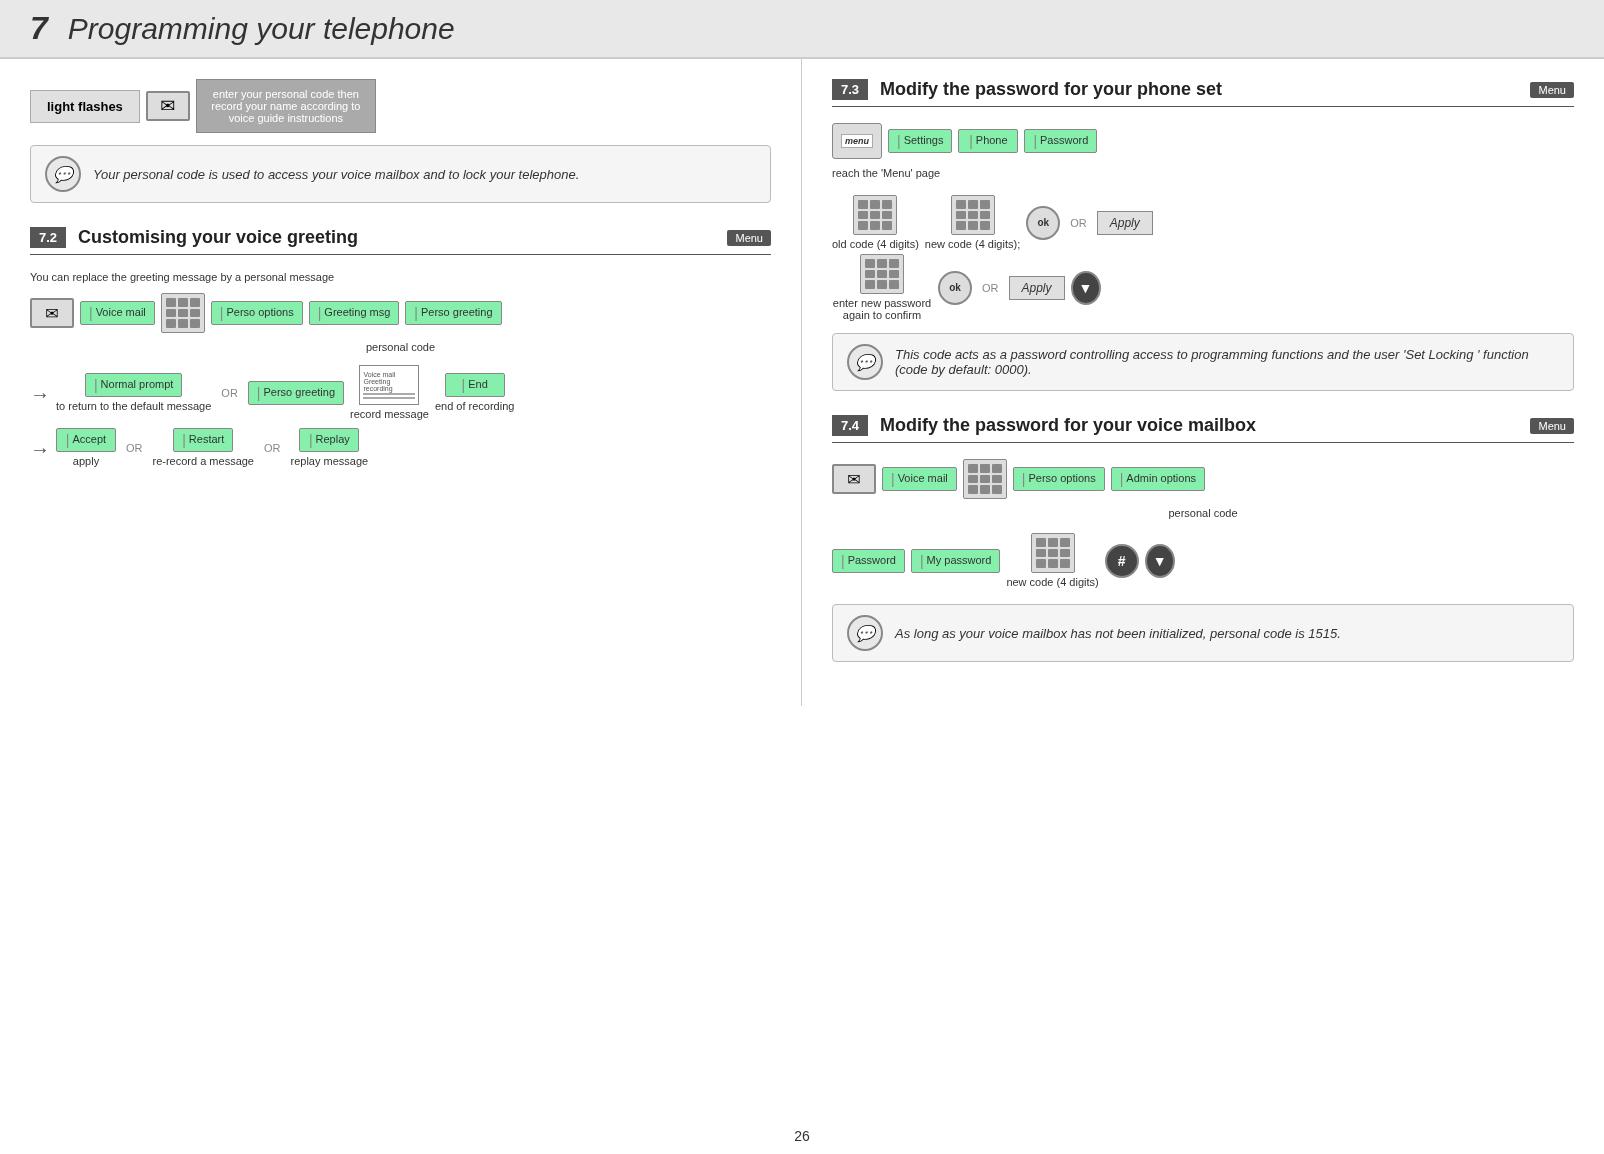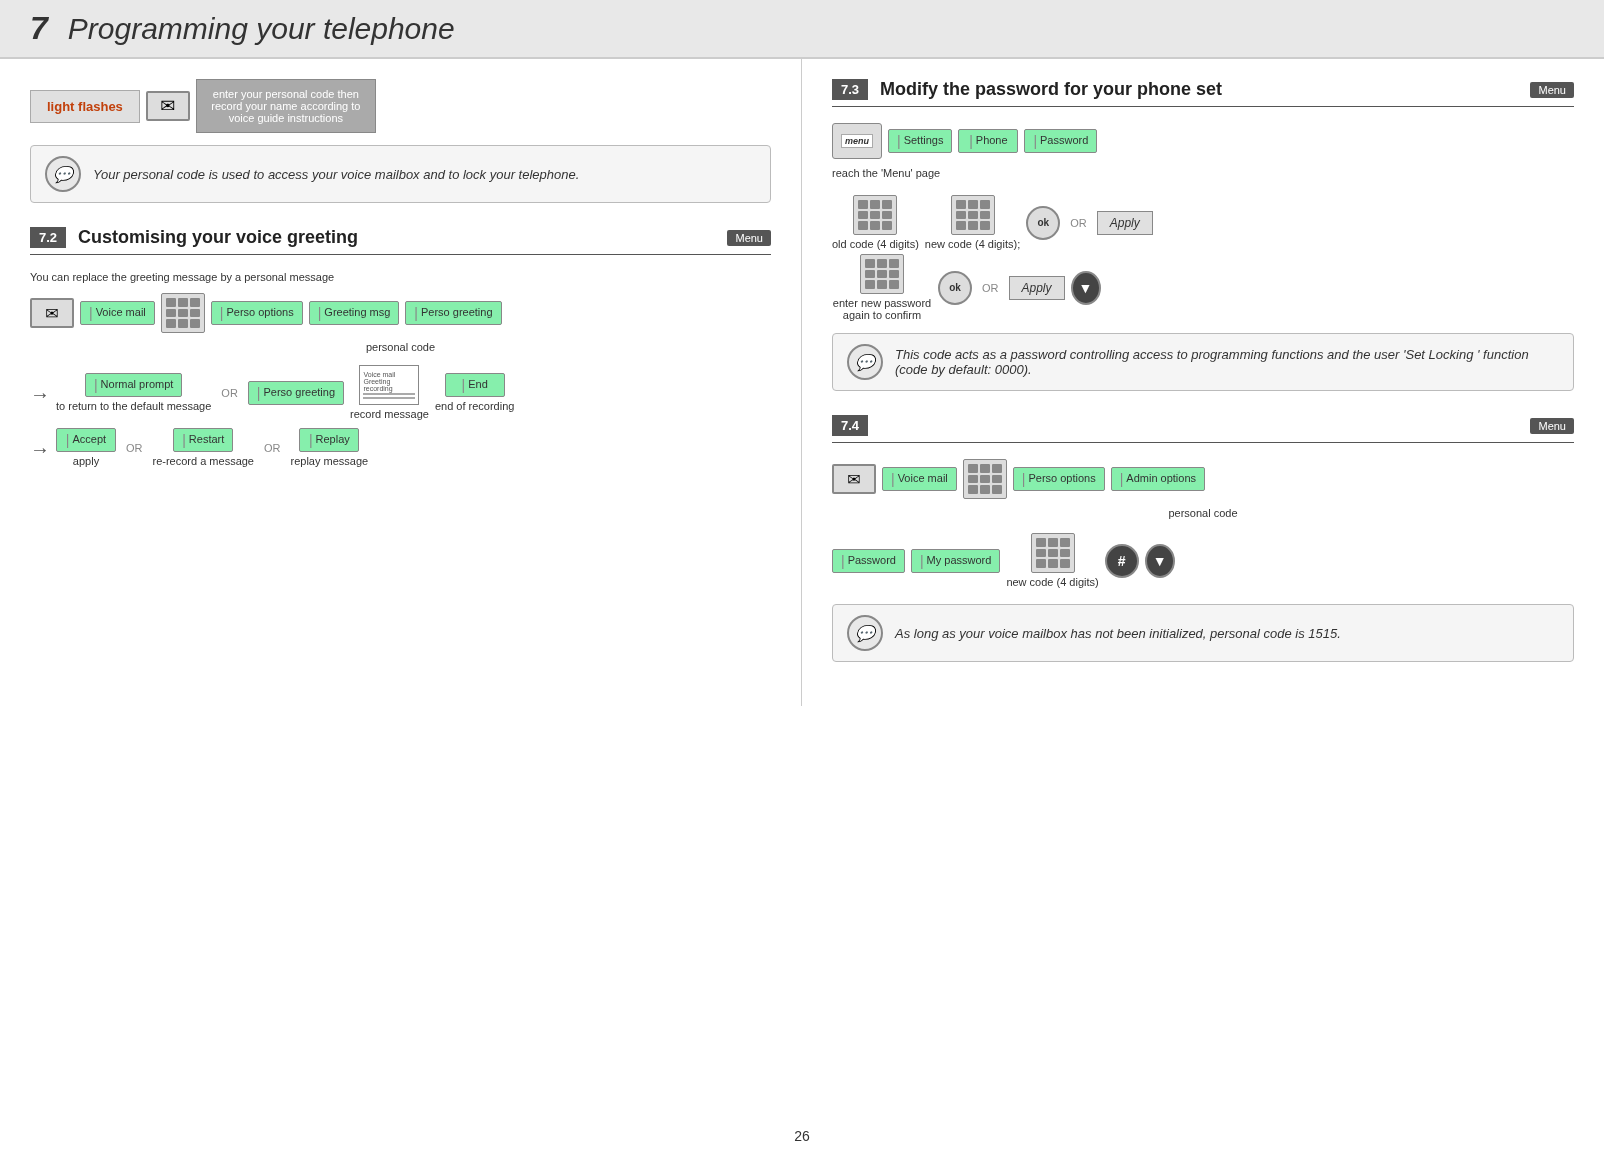--- a/index.html
+++ b/index.html
@@ -275,21 +275,21 @@
       color: #fff;
     }
 
     
     .light-box {
       background: #e0e0e0;
       border: 1px solid #aaa;
       padding: 8px 16px;
       font-weight: bold;
       font-size: 13px;
-      color: #c2410c;
+      color: #000000;
     }
 
     
     .instr-box {
       background: #aaa;
       border: 1px solid #888;
       padding: 8px 14px;
       font-size: 11px;
       color: #fff;
       text-align: center;
@@ -575,20 +575,21 @@
         <div class="info-icon">
           <span>💬</span>
         </div>
         <span>This code acts as a password controlling access to programming functions and the user 'Set Locking ' function (code by default: 0000).</span>
       </div>
     </div>
 
     <div class="section-gap">
       <div class="section-header">
         <span class="section-num-box">7.4</span>
+        <span class="section-title">Modify the password for your voice mailbox</span>
         <span class="menu-badge">Menu</span>
       </div>
 
       <div class="inline-row" style="margin-bottom:4px;">
         <div class="col-item">
           <div class="envelope-icon">
             <span>✉</span>
           </div>
         </div>
         <div class="col-item">

